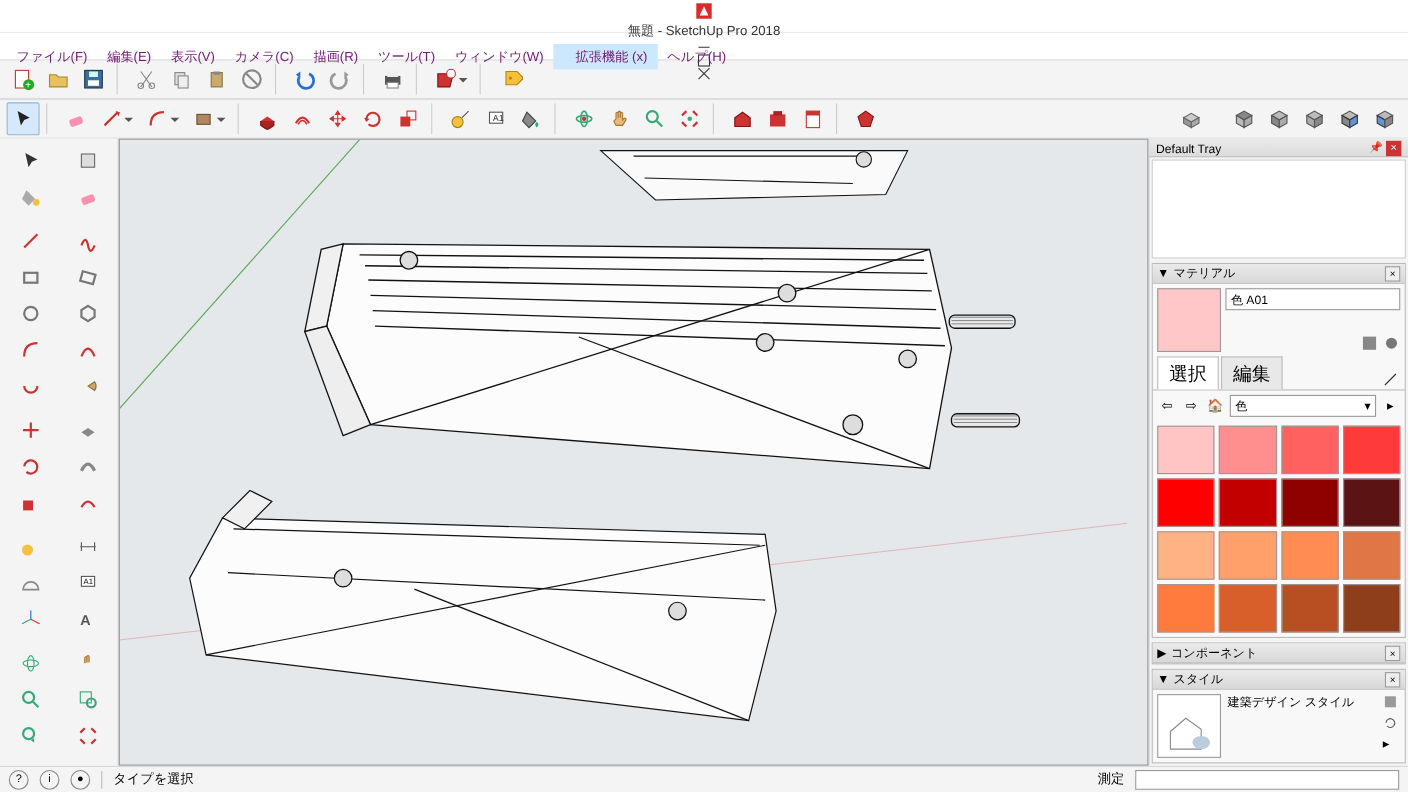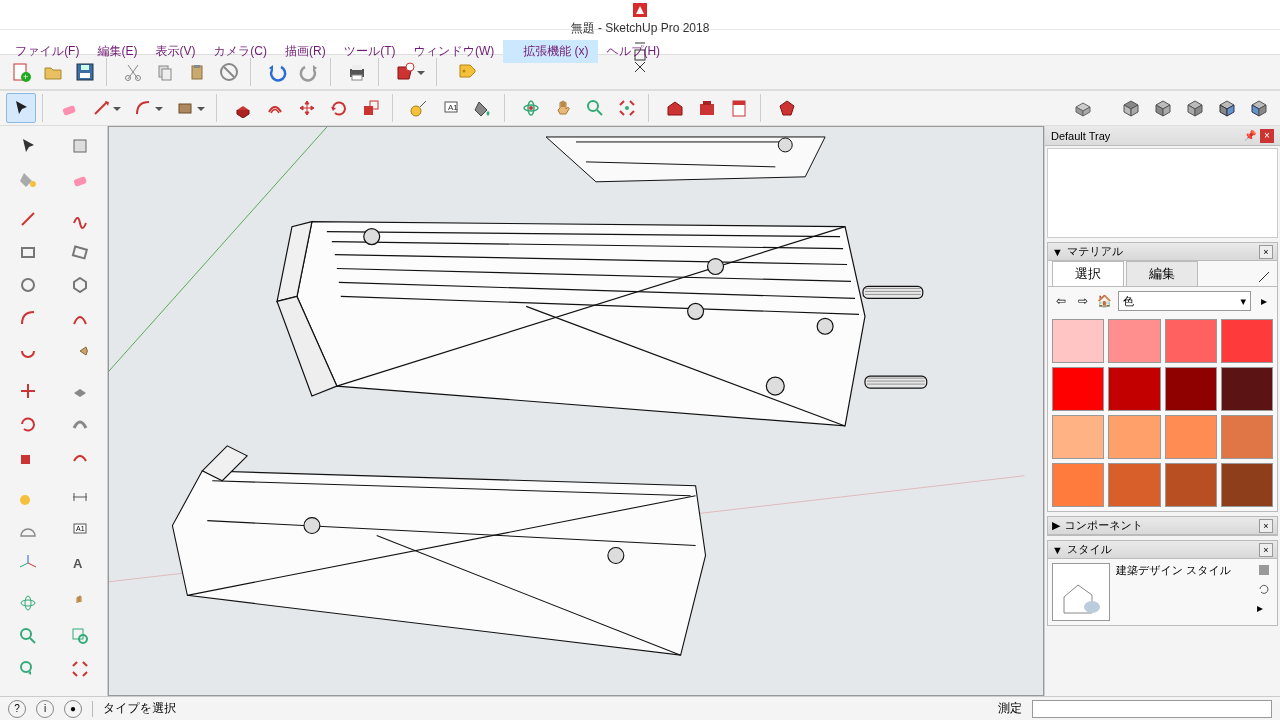--- a/index.html
+++ b/index.html
@@ -33,38 +33,38 @@
 .main { display: flex; height: calc(720px - 30px - 24px - 36px - 36px - 24px); }
 .lefttools { width: 108px; background: #f4f4f4; border-right: 1px solid #ccc; padding: 4px 2px; }
 .ltgrid { display: grid; grid-template-columns: 1fr 1fr; gap: 1px; }
 .lbtn { width: 34px; height: 32px; display: flex; align-items: center; justify-content: center; margin: 0 auto; }
 .ltgap { grid-column: 1/3; height: 6px; }
 
 .viewport { flex: 1; background: #e5e8ea; position: relative; overflow: hidden; border: 1px solid #999; }
 .viewport svg { position: absolute; inset: 0; }
 
 .tray { width: 236px; background: #f4f4f4; border-left: 1px solid #ccc; display: flex; flex-direction: column; }
-.trayhead { height: 20px; background: linear-gradient(#eaeaea,#dcdcdc); border-bottom: 1px solid #bbb; display: flex; align-items: center; padding: 0 6px; font-size: 11px; }
+.trayhead { height: 20px; background: linear-gradient(#eaeaea,#dcdcdc); border-bottom: 1px solid #bbb; display: flex; align-items: flex-end; padding: 0 6px; font-size: 11px; }
 .trayhead .sp { flex: 1; }
 .pinbtn, .xbtn { width: 14px; height: 14px; margin-left: 2px; font-size: 10px; text-align: center; line-height: 14px; }
 .xbtn { background: #cc3333; color: #fff; }
 
 .panel { border: 1px solid #bbb; margin: 2px; background: #f8f8f8; }
 .panelhead { height: 18px; background: linear-gradient(#eaeaea,#d8d8d8); display: flex; align-items: center; padding: 0 4px; font-size: 11px; gap: 4px; border-bottom: 1px solid #bbb; }
 .panelhead .sp { flex: 1; }
 .panelhead .x { width: 14px; height: 14px; border: 1px solid #999; font-size: 9px; text-align: center; line-height: 12px; background: #eee; }
 
 .matprev { display: flex; padding: 4px; gap: 4px; }
 .swatchbig { width: 58px; height: 58px; background: #ffc7c7; border: 1px solid #999; }
 .matside { flex: 1; display: flex; flex-direction: column; gap: 4px; }
 .matname { height: 20px; border: 1px solid #999; background: #fff; padding: 2px 4px; font-size: 11px; }
 .miniico { width: 16px; height: 16px; }
 
 .tabs { display: flex; border-bottom: 1px solid #bbb; padding: 0 4px; align-items: flex-end; }
-.tab { padding: 3px 22px; font-size: 13px; border: 1px solid #bbb; border-bottom: none; background: #fff; margin-right: 2px; }
+.tab { padding: 3px 10px; font-size: 17px; border: 1px solid #bbb; border-bottom: none; background: #fff; margin-right: 2px; }
 .tab.inactive { background: #e8e8e8; }
 .tabs .sp { flex: 1; }
 
 .navrow { display: flex; align-items: center; padding: 4px; gap: 4px; }
 .navbtn { width: 18px; height: 18px; display: flex; align-items: center; justify-content: center; }
 .catsel { flex: 1; height: 20px; border: 1px solid #999; background: #fff; font-size: 11px; padding: 0 4px; display: flex; align-items: center; justify-content: space-between; }
 
 .swatchgrid { display: grid; grid-template-columns: repeat(4, 1fr); gap: 4px; padding: 4px; }
 .swatch { height: 44px; border: 1px solid #999; }
 
@@ -630,20 +630,35 @@
       <span class="xbtn">×</span>
     </div>
     <div class="blank"></div>
 
     <div class="panel">
       <div class="panelhead">
         <span>▼</span>
         <span>マテリアル</span>
         <span class="sp"></span>
         <span class="x">×</span>
+      </div>
+      <div class="matprev">
+        <div class="swatchbig"></div>
+        <div class="matside">
+          <div class="matname">色 A01</div>
+          <div style="flex:1"></div>
+          <div style="display:flex;justify-content:flex-end;gap:4px;">
+            <span class="miniico"><svg width="16" height="16">
+                  <rect x="2" y="2" width="12" height="12" fill="#888"></rect>
+                </svg></span>
+            <span class="miniico"><svg width="16" height="16">
+                  <circle cx="8" cy="8" r="5" fill="#777"></circle>
+                </svg></span>
+          </div>
+        </div>
       </div>
       <div class="tabs">
         <div class="tab">選択</div>
         <div class="tab inactive">編集</div>
         <span class="sp"></span>
         <span class="miniico"><svg width="14" height="14">
               <line x1="2" y1="12" x2="12" y2="2" stroke="#333"></line>
             </svg></span>
       </div>
       <div class="navrow">

